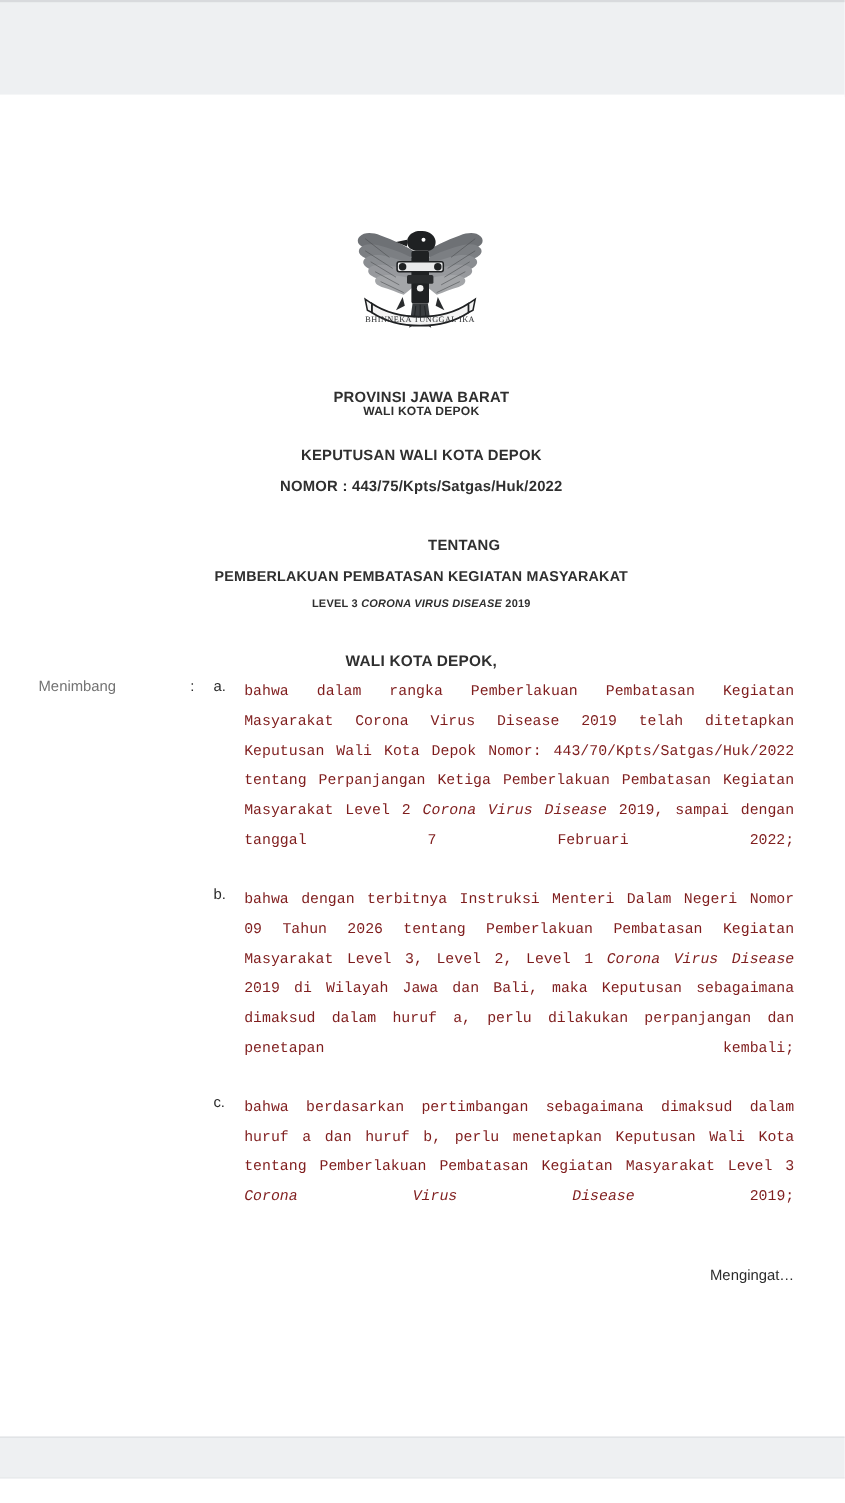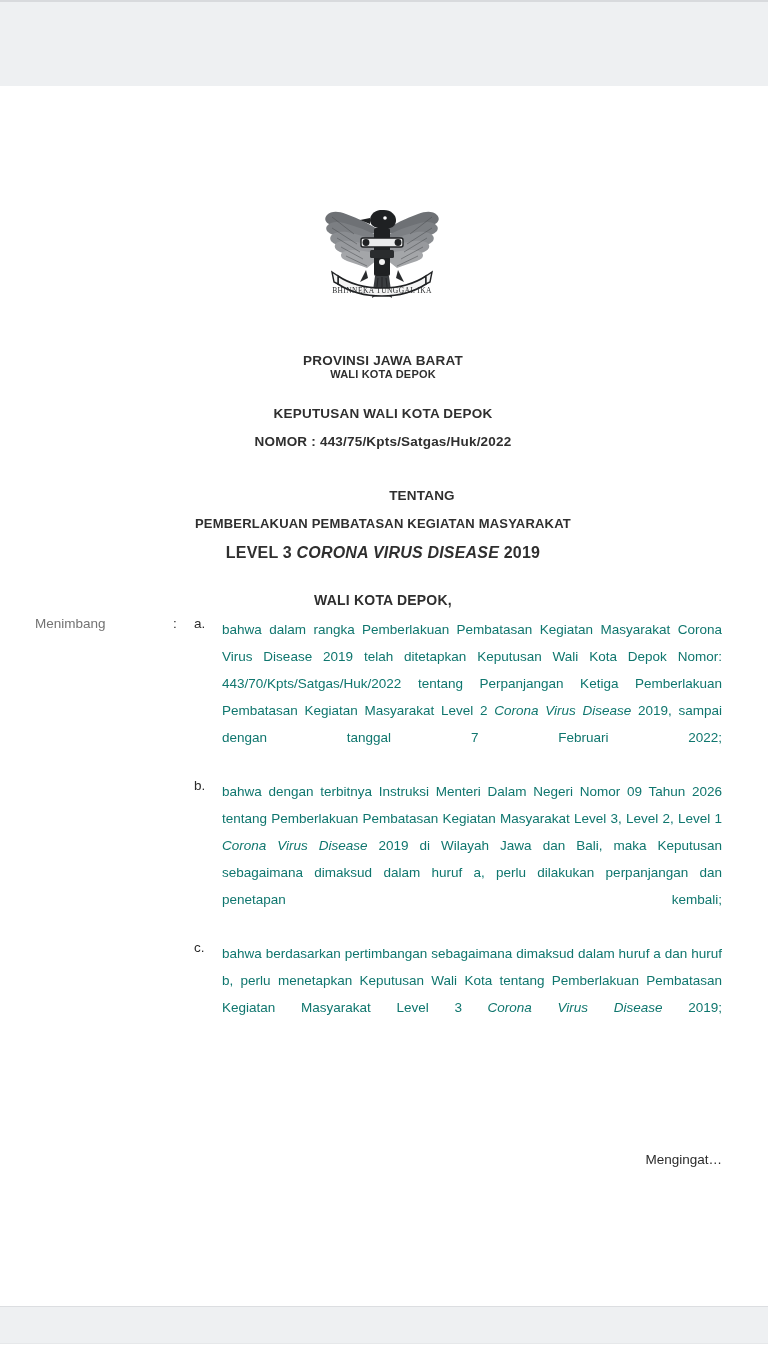--- a/index.html
+++ b/index.html
@@ -59,21 +59,21 @@
     white-space: nowrap;
   }
   .hd-inner { display: inline-block; transform: translateX(-1px); }
 
   .hd-city      { top: 324px;  font-size: 11px; margin-top: 44px; }
   .hd-prov      { top: 353px;  font-size: 13.5px; }
   .hd-kep       { top: 406px;  font-size: 13.5px; }
   .hd-nomor     { top: 434px;  font-size: 13.5px; }
   .hd-tentang   { top: 488px;  font-size: 13.5px; margin-left: 39px; }
   .hd-judul1    { top: 516px;  font-size: 13px; }
-  .hd-judul2    { top: 544px;  font-size: 16px; }
+  .hd-judul2    { top: 544px;  font-size: 10px; }
   .hd-pejabat   { top: 592px;  font-size: 14px; text-decoration: underline; }
 
   .hd i { font-style: italic; }
 
   
   .body-block {
     position: absolute;
     left: 0; top: 616px;
     width: 768px;
   }
@@ -108,22 +108,23 @@
     position: absolute;
     left: 0; top: 0;
     font-size: 13.5px;
     color: #2b2b2b;
   }
   .item-text {
     font-size: 13.5px;
     line-height: 27px;
     text-align: justify;
     text-justify: inter-word;
-    color: #0f766e;
+    color: #7f1d1d;
     hyphens: none;
+    font-family: Liberation Mono, monospace;
   }
   .item-text i { font-style: italic; }
   .item:last-child .item-text { }
 
   
   .item-text::after {
     content: "";
     display: inline-block;
     width: 100%;
   }

